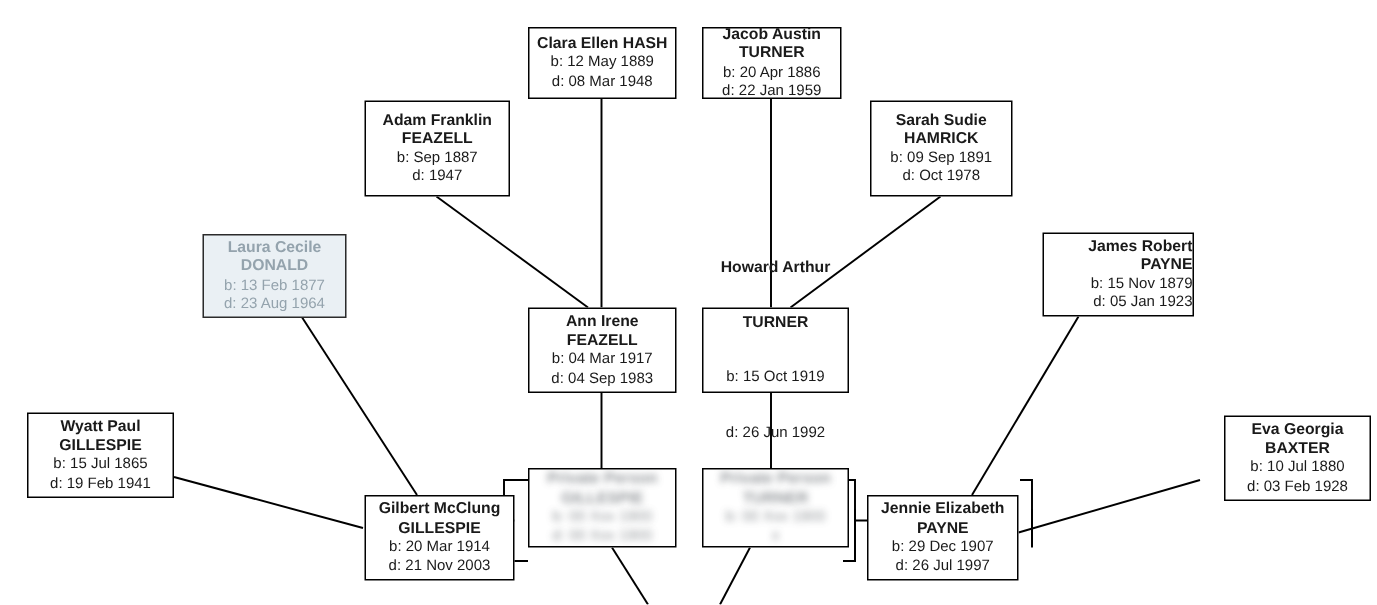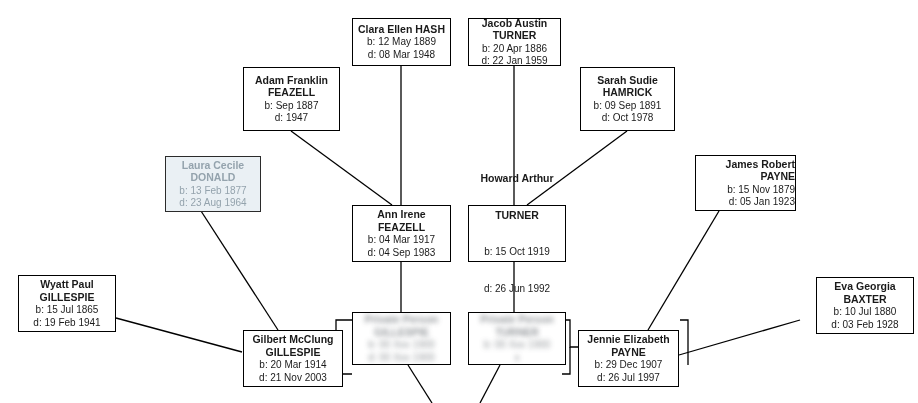--- a/index.html
+++ b/index.html
@@ -132,21 +132,21 @@
     <div class="dt">d: 1947</div>
   </div>
 
   <div class="node" style="left:580px;top:67px;width:95px;height:64px;">
     <div class="nm">Sarah Sudie</div>
     <div class="sn">HAMRICK</div>
     <div class="dt">b: 09 Sep 1891</div>
     <div class="dt">d: Oct 1978</div>
   </div>
 
-  <div class="node faded" style="left:135px;top:156px;width:96px;height:56px;margin-left:30px;">
+  <div class="node faded" style="left:135px;top:156px;width:96px;height:56px;">
     <div class="nm">Laura Cecile</div>
     <div class="sn">DONALD</div>
     <div class="dt">b: 13 Feb 1877</div>
     <div class="dt">d: 23 Aug 1964</div>
   </div>
 
   <div class="node" style="left:695px;top:155px;width:101px;height:56px;align-items:flex-end;">
     <div class="nm">James Robert</div>
     <div class="sn">PAYNE</div>
     <div class="dt">b: 15 Nov 1879</div>

